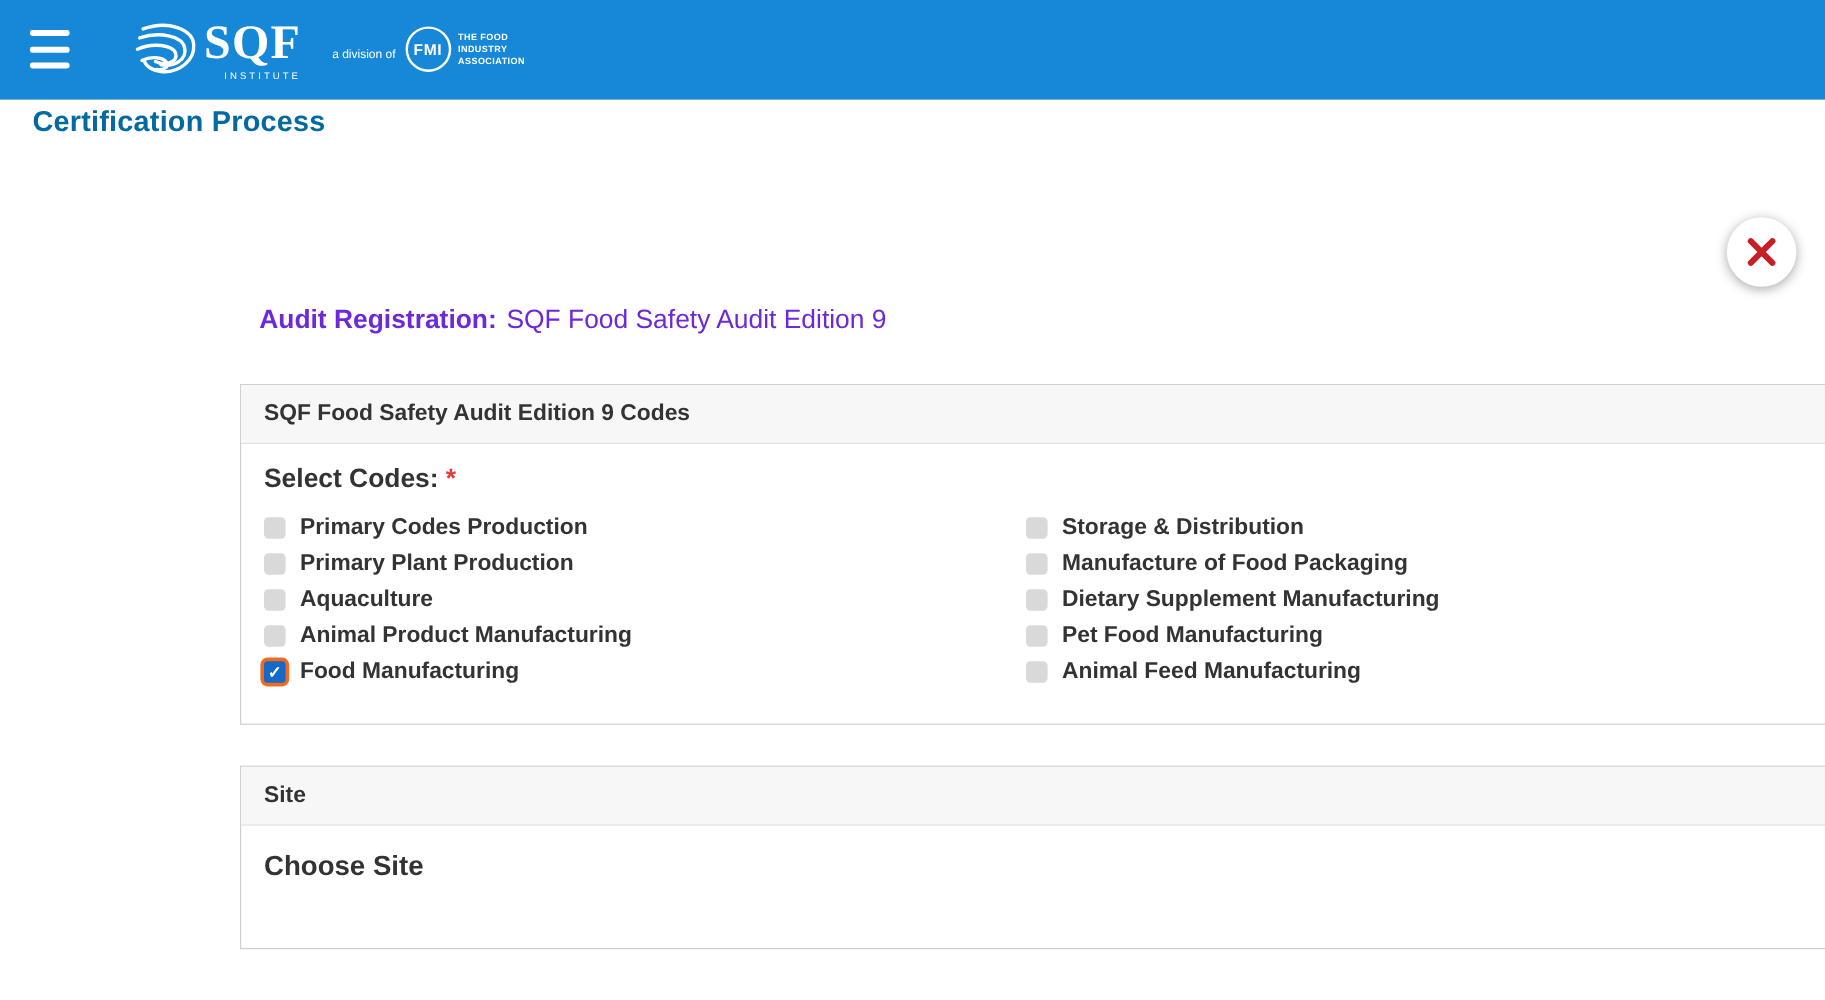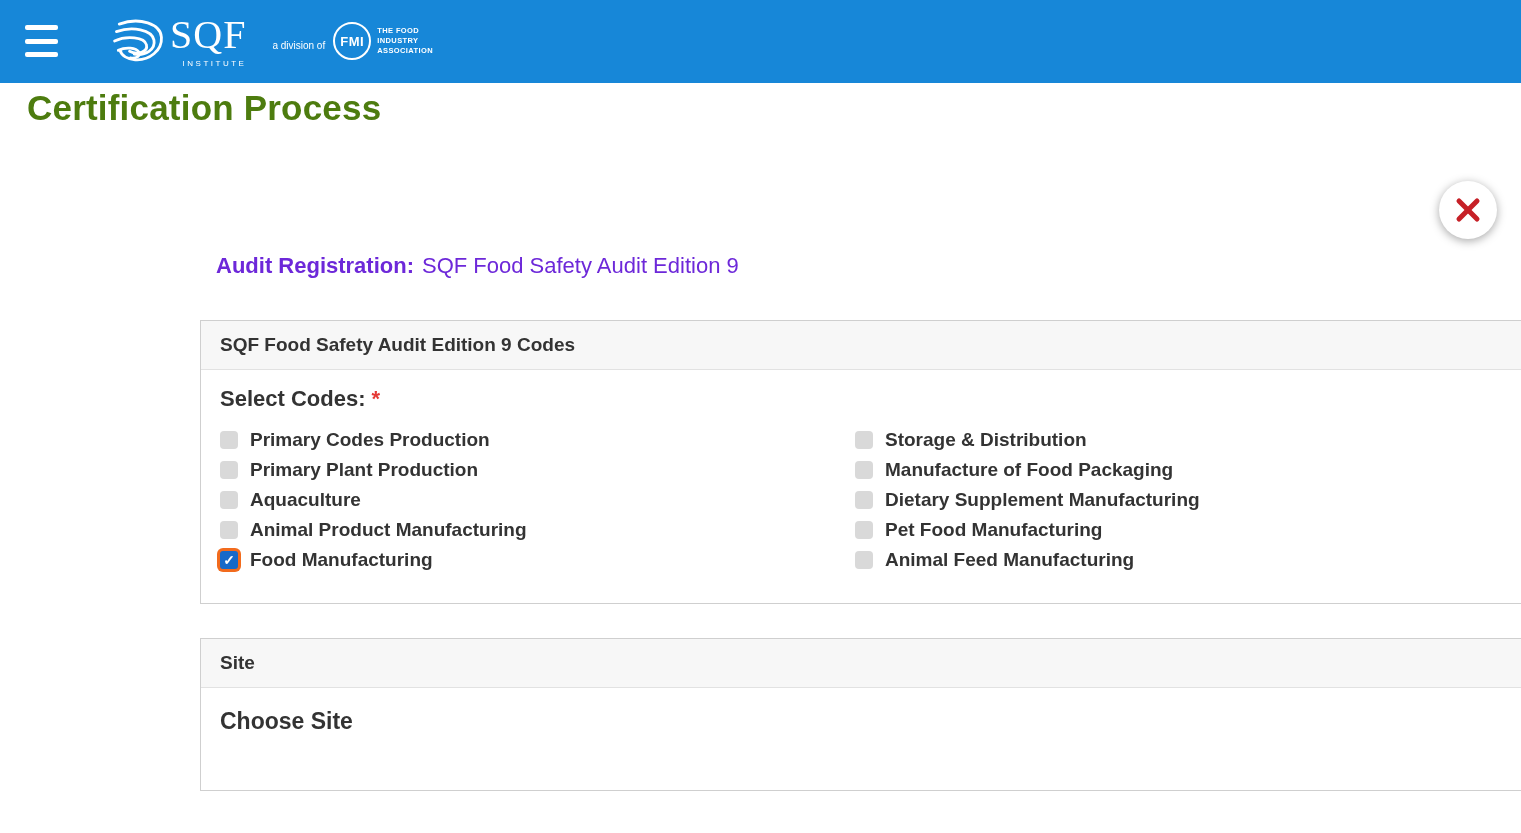--- a/index.html
+++ b/index.html
@@ -10,33 +10,33 @@
   
   .topbar { position:absolute; top:0; left:0; width:1521px; height:83px; background:#1787d8; }
   .hamburger { position:absolute; left:25px; top:25px; width:33px; height:32px;
     display:flex; flex-direction:column; justify-content:space-between; cursor:pointer; }
   .hamburger span { display:block; height:5px; background:#fff; border-radius:2px; }
 
   .logo-group { position:absolute; left:108px; top:12px; height:58px;
     display:flex; align-items:center; color:#fff; cursor:pointer; }
   .swirl { margin-right:2px; }
   .sqf-text-wrap { display:flex; flex-direction:column; align-items:flex-end; margin-right:26px; }
-  .sqf-text { font-family:"Liberation Serif", serif; font-weight:400; font-size:40px;
+  .sqf-text { font-family:"Liberation Serif", serif; font-weight:700; font-size:40px;
     line-height:40px; letter-spacing:1px; }
   .sqf-institute { font-size:8px; letter-spacing:2.5px; margin-top:4px; }
   .division-of { font-size:10px; margin-right:8px; position:relative; top:4px; }
   .fmi-circle { width:38px; height:38px; border:2.5px solid #fff; border-radius:50%;
     display:flex; align-items:center; justify-content:center;
     font-size:13px; font-weight:700; letter-spacing:0.5px; }
   .fmi-tagline { font-size:7.5px; font-weight:700; line-height:1.3; width:62px;
     margin-left:6px; letter-spacing:0.4px; }
 
   
-  .page-title { position:absolute; left:27px; top:88px; font-size:35px; font-weight:700;
-    color:#4d7c0f; letter-spacing:0.2px; }
+  .page-title { position:absolute; left:27px; top:88px; font-size:24px; font-weight:700;
+    color:#0369a1; letter-spacing:0.2px; }
 
   
   .close-btn { position:absolute; left:1439px; top:181px; width:58px; height:58px;
     border-radius:50%; background:#fff; box-shadow:0 2px 10px rgba(0,0,0,0.35);
     display:flex; align-items:center; justify-content:center; cursor:pointer; }
 
   
   .audit-line { position:absolute; left:216px; top:253px; font-size:22px; color:#6d28d9; }
   .audit-line .lbl { font-weight:700; margin-right:8px; }
 

